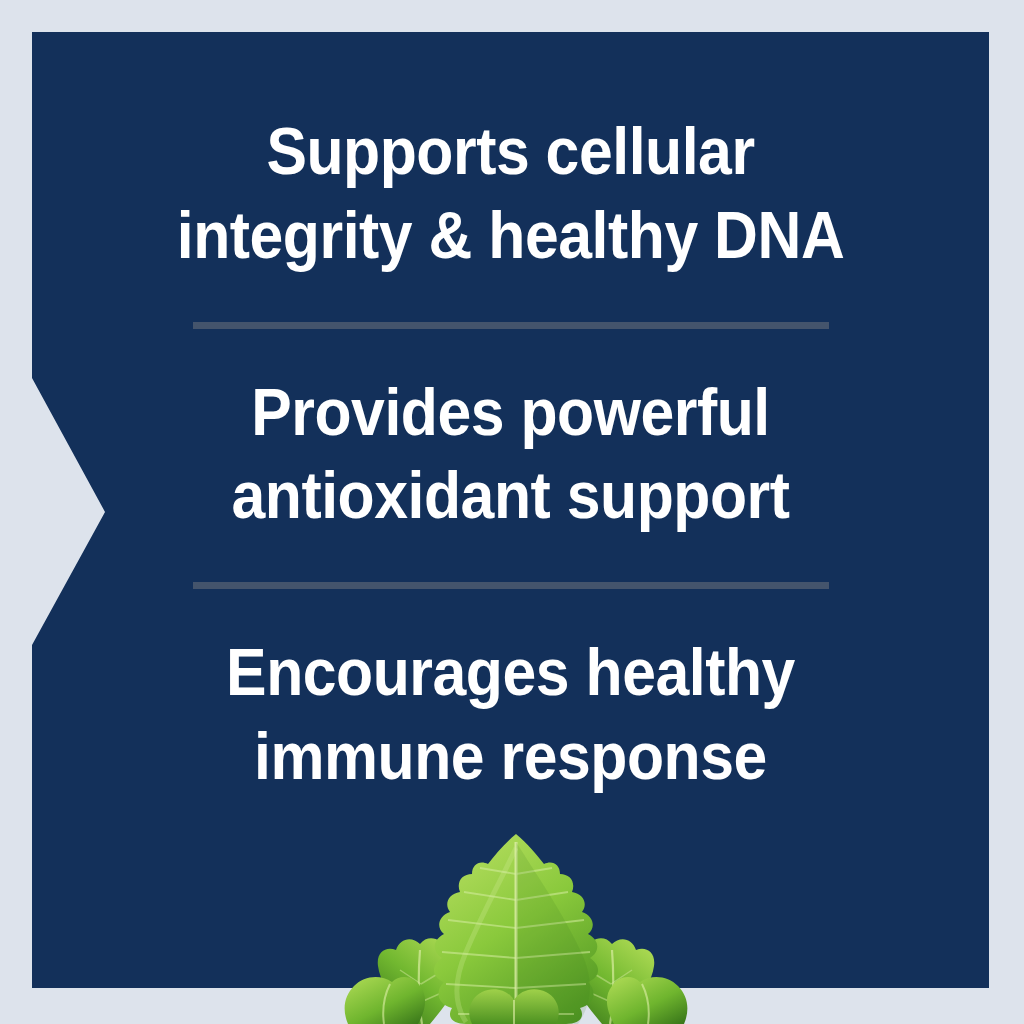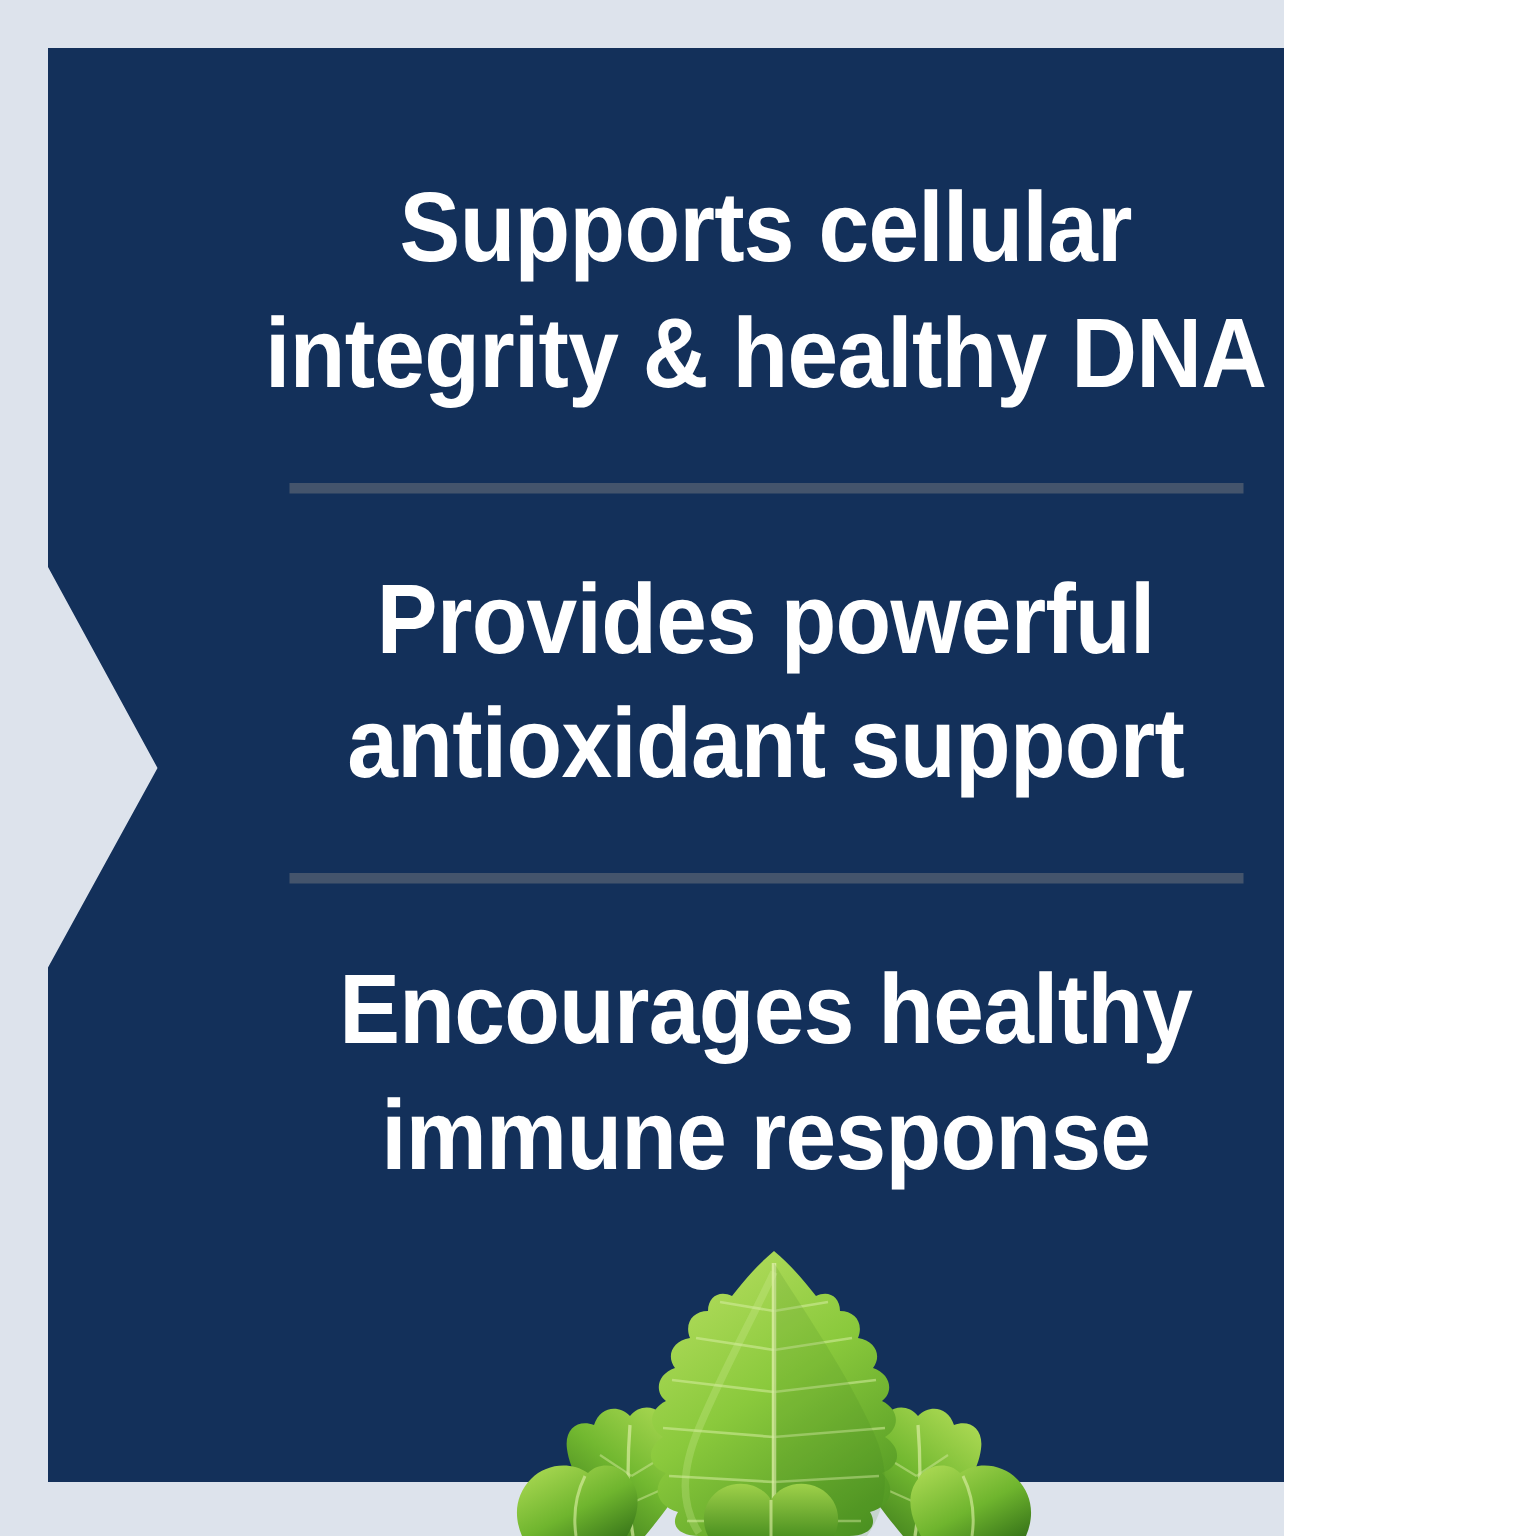--- a/index.html
+++ b/index.html
@@ -9,21 +9,21 @@
   }
   body {
     width: 1024px;
     height: 1024px;
     overflow: hidden;
     font-family: "Liberation Sans", "DejaVu Sans", sans-serif;
   }
 
   #stage {
     position: relative;
-    width: 856px;
+    width: 1024px;
     height: 1024px;
     background: #dde3ec;
     overflow: hidden;
   }
 
   
   .panel {
     position: absolute;
     left: 32px;
     top: 32px;

